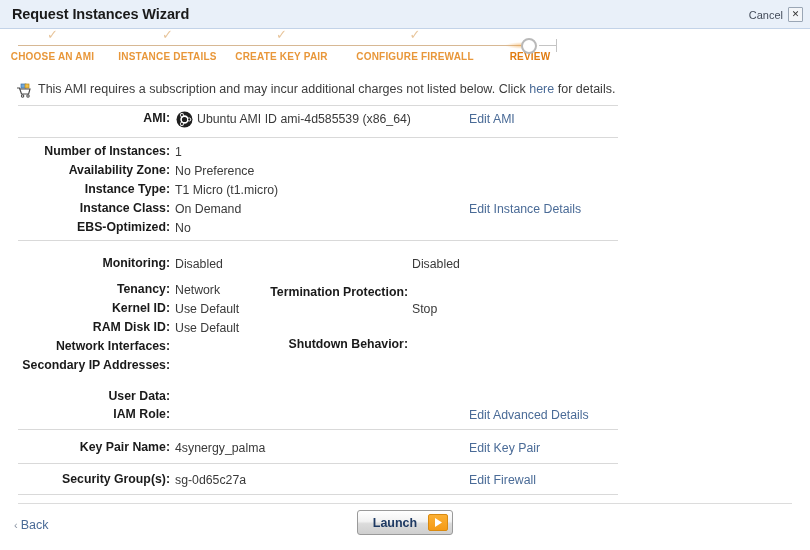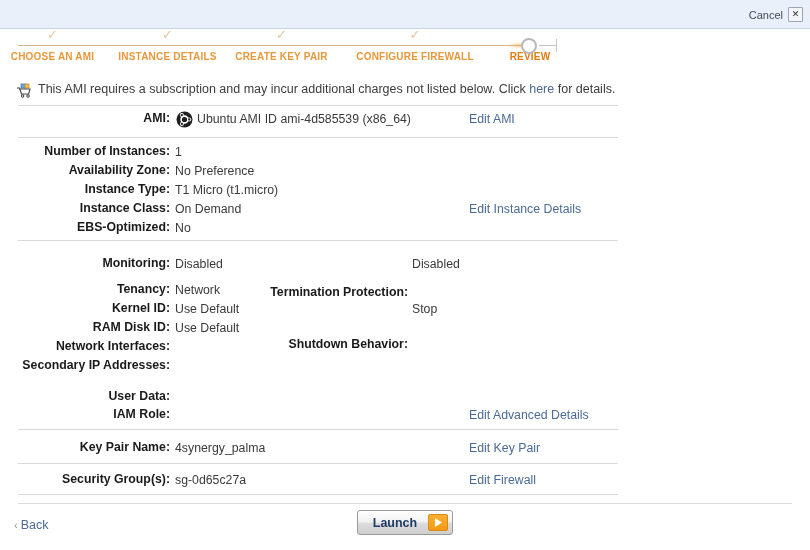--- a/index.html
+++ b/index.html
@@ -241,20 +241,21 @@
     align-items: center;
     justify-content: center;
     box-sizing: border-box;
   }
   .launch-arrow svg { display: block; }
 </style>
 </head>
 <body>
 
 <div class="titlebar">
+  <div class="titlebar-title">Request Instances Wizard</div>
   <div class="cancel-wrap">
     <span class="cancel-label">Cancel</span>
     <span class="close-box">✕</span>
   </div>
 </div>
 
 <div class="steps">
   <div class="steps-line"></div>
 
   <div class="step" style="left:0px; width:105px;">

